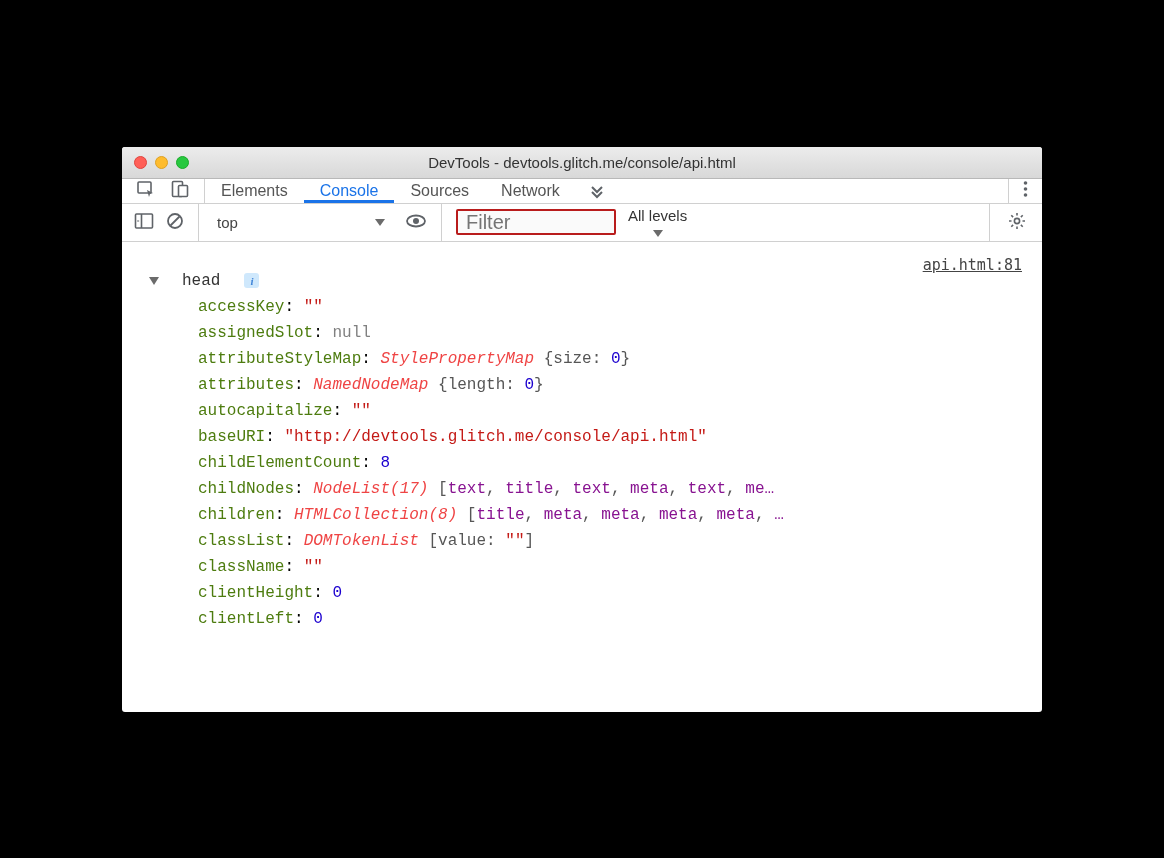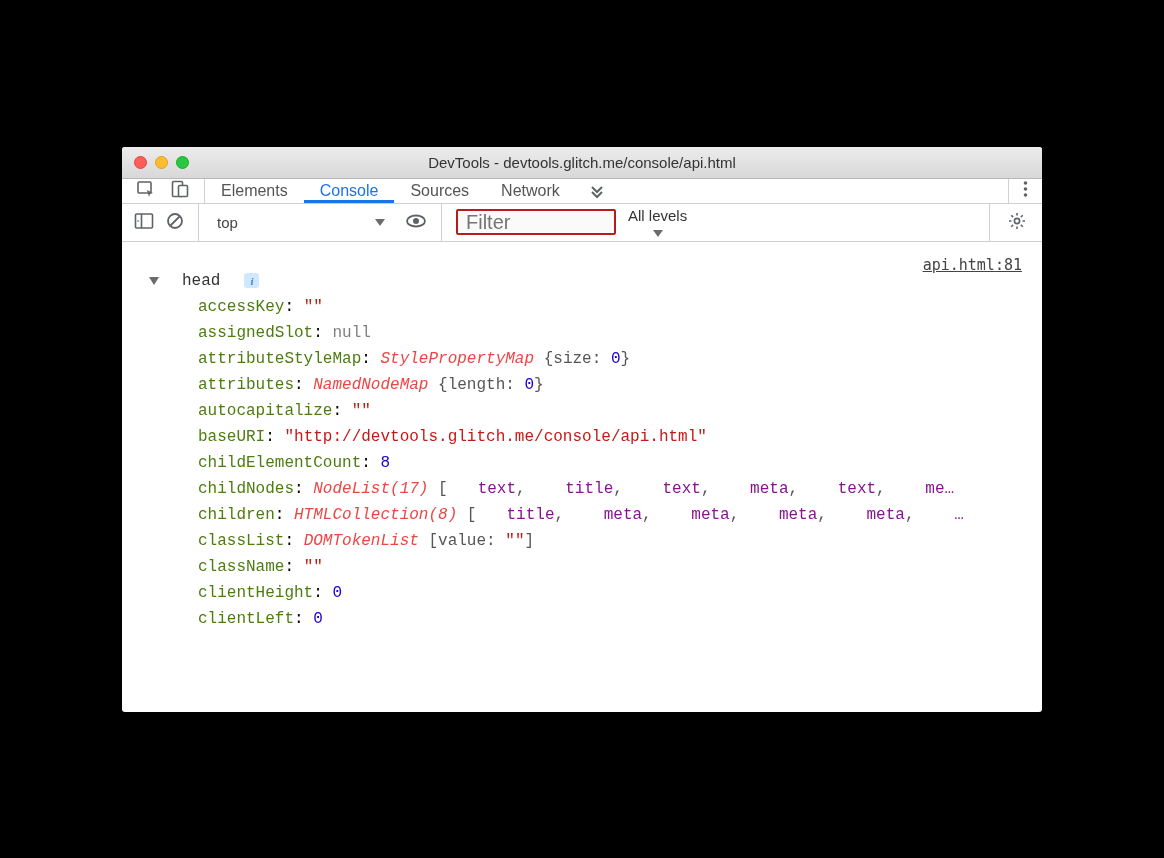--- a/index.html
+++ b/index.html
@@ -150,21 +150,21 @@
   }
   .props { margin-left: 58px; }
   .prop-line { display: flex; align-items: baseline; white-space: nowrap; overflow: hidden; text-overflow: ellipsis; }
   .k { color: #4d7c0f; }
   .colon { color: #000; }
   .v-str { color: #c41a16; }
   .v-null { color: #808080; }
   .v-num { color: #1c00cf; }
   .v-cls { color: #ef4444; font-style: italic; }
   .v-attr { color: #565656; }
-  .v-node { color: #881391; margin-left: 30px; }
+  .v-node { color: #881391; }
   .head-label { color: #333; }
 
   .icon-svg { fill: none; stroke: #5f6368; stroke-width: 1.6; }
 </style>
 </head>
 <body>
 
 <div class="window">
 
   <div class="titlebar">

